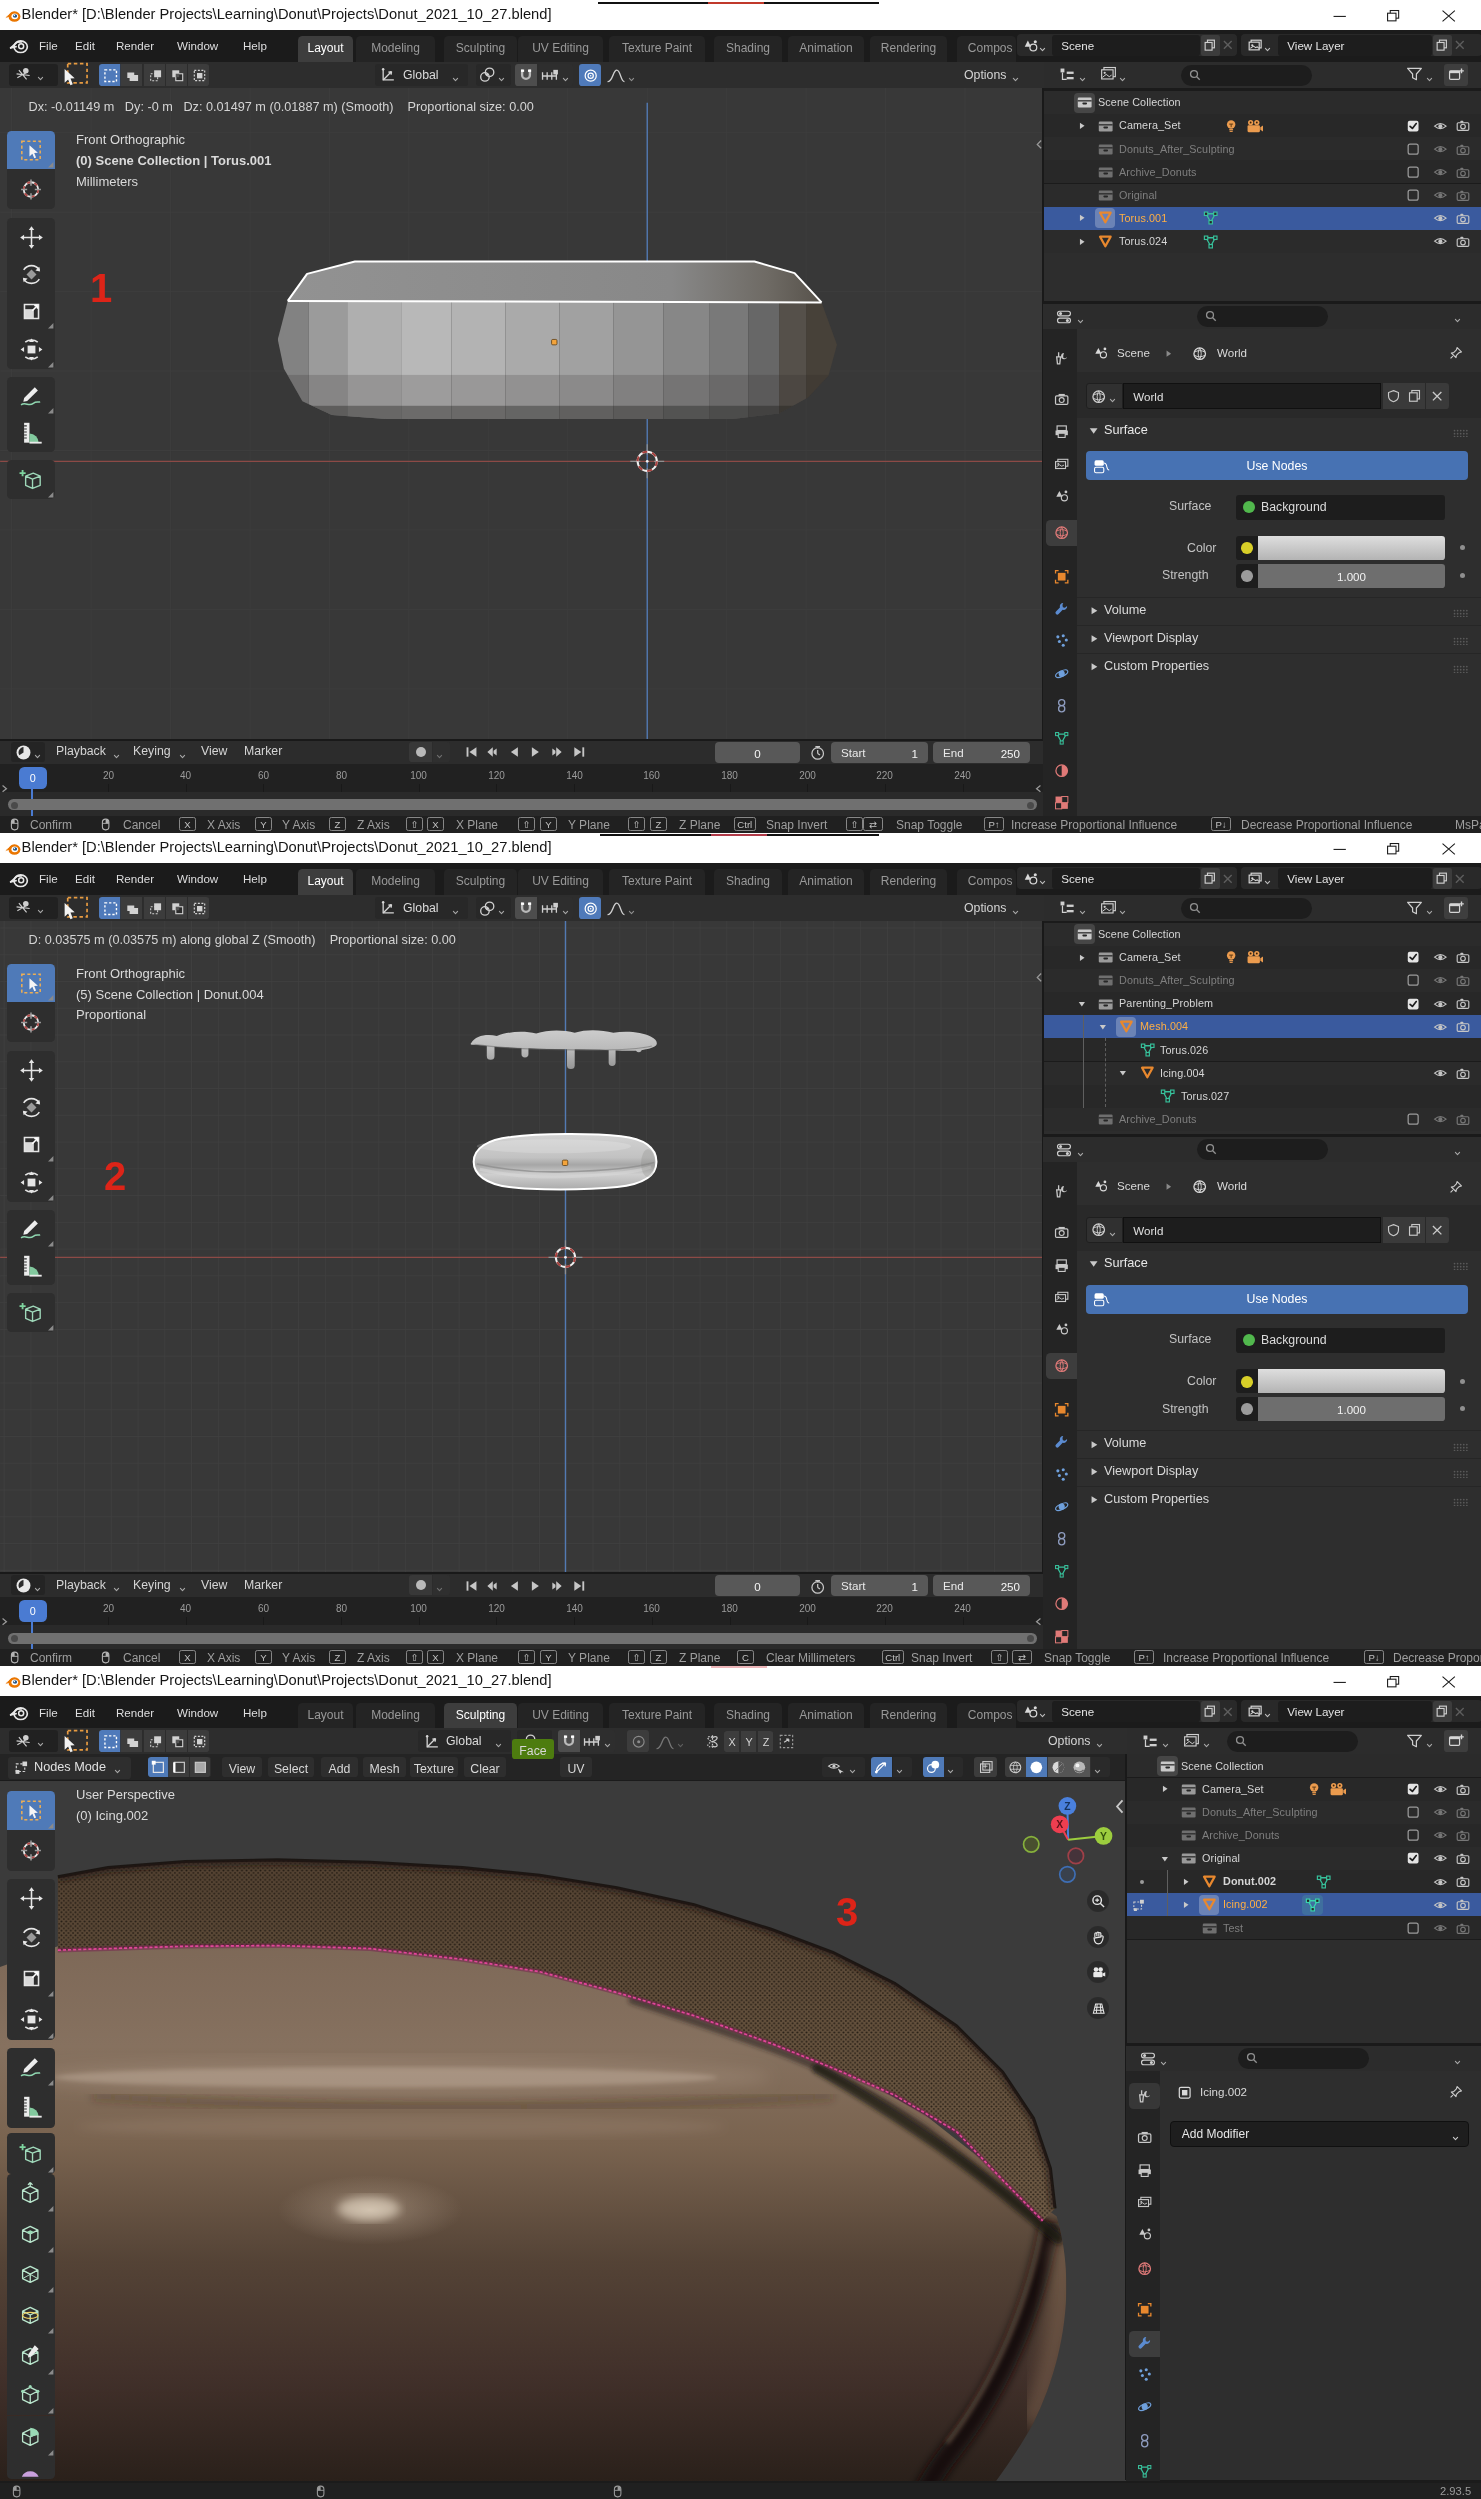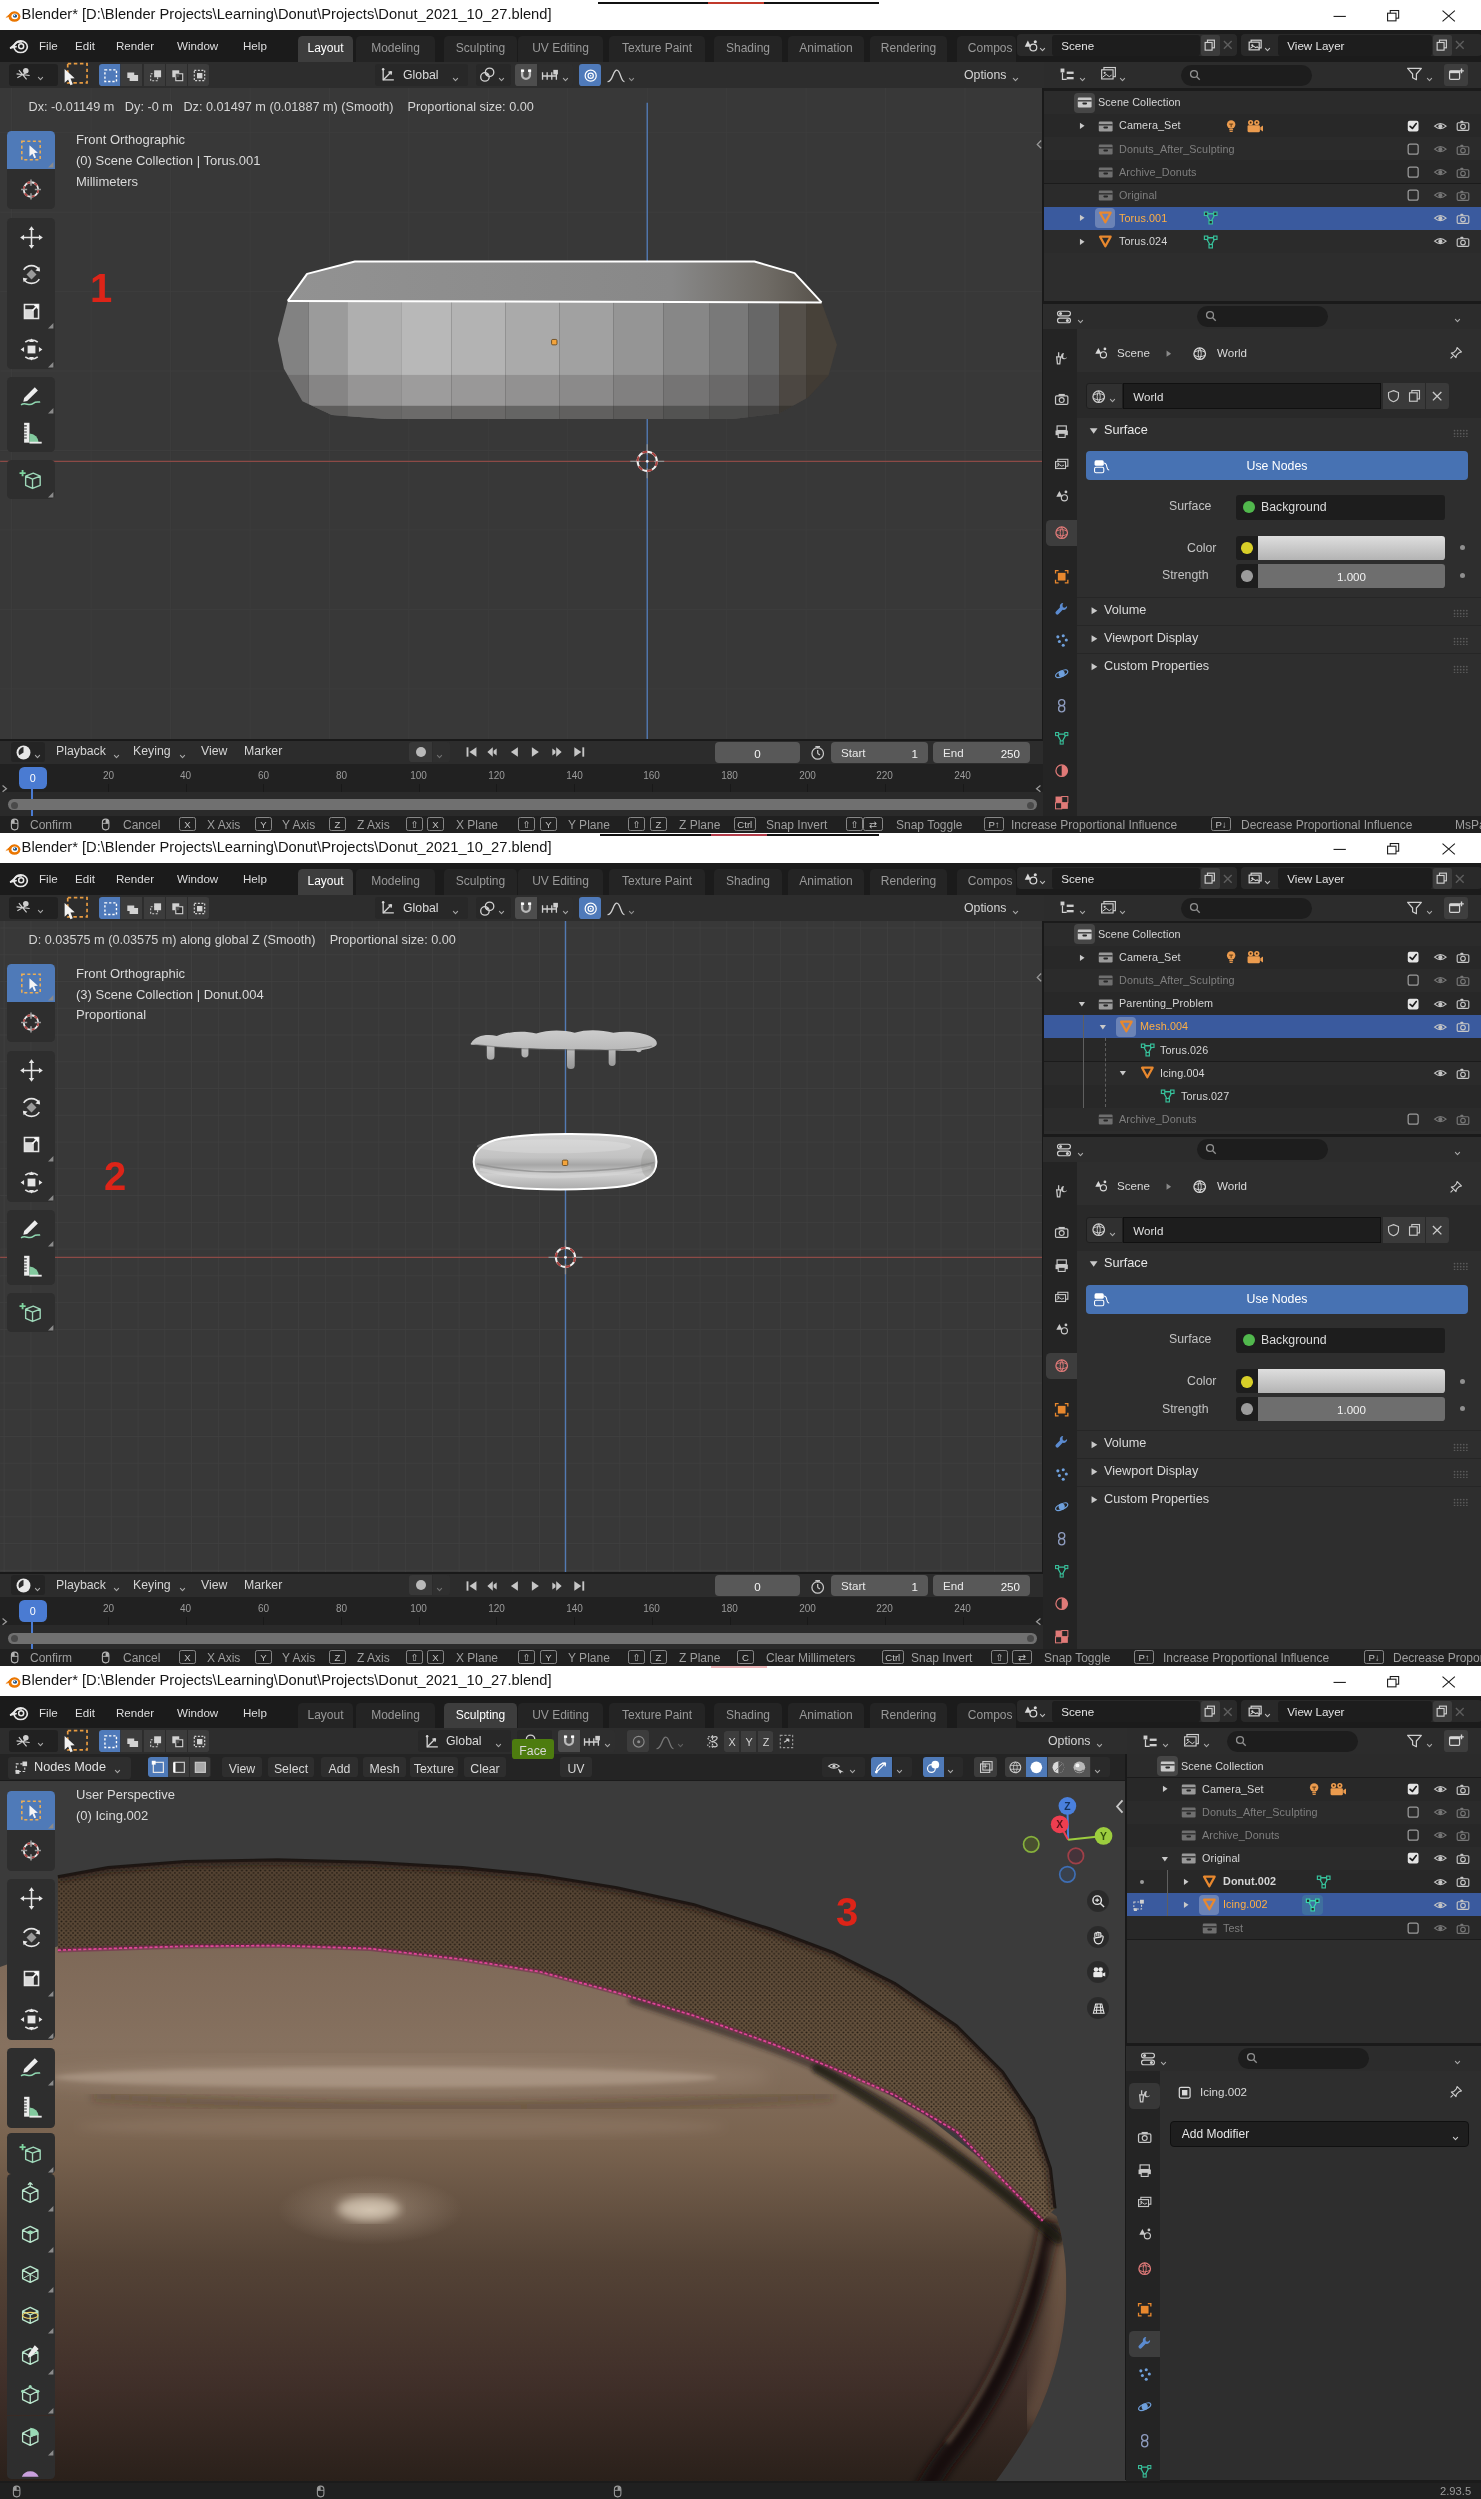--- a/index.html
+++ b/index.html
@@ -239,21 +239,21 @@
       <rect x="715" y="326" width="7" height="7" rx="1.5" fill="#f3a43c" stroke="#5a3a10" stroke-width="1"></rect>
       <g>
         <path d="M839 462 V475 M839 493 V506 M817 484 H830 M848 484 H861" stroke="#8f8f8f" stroke-width="1.6"></path>
         <circle cx="839" cy="484" r="12.5" fill="none" stroke="#f0f0f0" stroke-width="2.6"></circle>
         <circle cx="839" cy="484" r="12.5" fill="none" stroke="#a8403d" stroke-width="2.6" stroke-dasharray="6.5 6.5"></circle>
         <circle cx="839" cy="484" r="1.8" fill="#eee"></circle>
       </g>
     </svg>
     <div style="position:absolute;left:28.5px;top:101px;font-size:12.7px;color:#d4d4d4;font-weight:normal;white-space:nowrap;line-height:1;">Dx: -0.01149 m&nbsp;&nbsp; Dy: -0 m&nbsp;&nbsp; Dz: 0.01497 m (0.01887 m) (Smooth)&nbsp;&nbsp;&nbsp; Proportional size: 0.00</div>
     <div style="position:absolute;left:76px;top:133px;font-size:13px;color:#dadada;font-weight:normal;white-space:nowrap;line-height:1;">Front Orthographic</div>
-    <div style="position:absolute;left:76px;top:154px;font-size:13px;color:#dadada;font-weight:normal;white-space:nowrap;line-height:1;text-align:center;">(0) Scene Collection | Torus.001</div>
+    <div style="position:absolute;left:76px;top:154px;font-size:13px;color:#dadada;font-weight:bold;white-space:nowrap;line-height:1;text-align:center;">(0) Scene Collection | Torus.001</div>
     <div style="position:absolute;left:76px;top:175px;font-size:13px;color:#dadada;font-weight:normal;white-space:nowrap;line-height:1;">Millimeters</div>
     <div style="position:absolute;left:90px;top:268px;font-size:40px;color:#dd2418;font-weight:bold;white-space:nowrap;line-height:1;">1</div>
     <svg style="position:absolute;left:1035px;top:139px" width="7.7" height="10.8" viewBox="0 0 10 14">
       <path d="M8 2 L3 7 L8 12" fill="none" stroke="#9a9a9a" stroke-width="1.7"></path>
     </svg>
     <div style="position:absolute;left:7px;top:131px;width:48px;height:38px;background:#4f7ab8;border-radius:4.6px 4.6px 0 0;display:flex;align-items:center;justify-content:center;">
       <svg width="26" height="25" viewBox="0 0 34 32">
         <rect x="5" y="4" width="24" height="24" fill="none" stroke="#ecae55" stroke-width="2" stroke-dasharray="4 3.2"></rect>
         <path d="M15 9 L15 24 L18.8 20.2 L21.3 26 L23.6 25 L21.2 19.3 L26 19 Z" fill="#f5f5f5"></path>
       </svg>
@@ -1135,21 +1135,21 @@
       <rect x="729" y="310" width="7" height="7" rx="1.5" fill="#f3a43c" stroke="#5a3a10" stroke-width="1"></rect>
       <g>
         <path d="M733 414 V427 M733 445 V458 M711 436 H724 M742 436 H755" stroke="#8f8f8f" stroke-width="1.6"></path>
         <circle cx="733" cy="436" r="12.5" fill="none" stroke="#f0f0f0" stroke-width="2.6"></circle>
         <circle cx="733" cy="436" r="12.5" fill="none" stroke="#a8403d" stroke-width="2.6" stroke-dasharray="6.5 6.5"></circle>
         <circle cx="733" cy="436" r="1.8" fill="#eee"></circle>
       </g>
     </svg>
     <div style="position:absolute;left:28.5px;top:934px;font-size:12.7px;color:#d4d4d4;font-weight:normal;white-space:nowrap;line-height:1;">D: 0.03575 m (0.03575 m) along global Z (Smooth)&nbsp;&nbsp;&nbsp; Proportional size: 0.00</div>
     <div style="position:absolute;left:76px;top:967px;font-size:13px;color:#dadada;font-weight:normal;white-space:nowrap;line-height:1;">Front Orthographic</div>
-    <div style="position:absolute;left:76px;top:988px;font-size:13px;color:#dadada;font-weight:normal;white-space:nowrap;line-height:1;">(3) Scene Collection | Donut.004</div>
+    <div style="position:absolute;left:76px;top:988px;font-size:13px;color:#dadada;font-weight:normal;white-space:nowrap;line-height:1;">(5) Scene Collection | Donut.004</div>
     <div style="position:absolute;left:76px;top:1008px;font-size:13px;color:#dadada;font-weight:normal;white-space:nowrap;line-height:1;">Proportional</div>
     <div style="position:absolute;left:104px;top:1156px;font-size:40px;color:#dd2418;font-weight:bold;white-space:nowrap;line-height:1;">2</div>
     <svg style="position:absolute;left:1035px;top:972px" width="7.7" height="10.8" viewBox="0 0 10 14">
       <path d="M8 2 L3 7 L8 12" fill="none" stroke="#9a9a9a" stroke-width="1.7"></path>
     </svg>
     <div style="position:absolute;left:7px;top:964px;width:48px;height:38px;background:#4f7ab8;border-radius:4.6px 4.6px 0 0;display:flex;align-items:center;justify-content:center;">
       <svg width="26" height="25" viewBox="0 0 34 32">
         <rect x="5" y="4" width="24" height="24" fill="none" stroke="#ecae55" stroke-width="2" stroke-dasharray="4 3.2"></rect>
         <path d="M15 9 L15 24 L18.8 20.2 L21.3 26 L23.6 25 L21.2 19.3 L26 19 Z" fill="#f5f5f5"></path>
       </svg>

